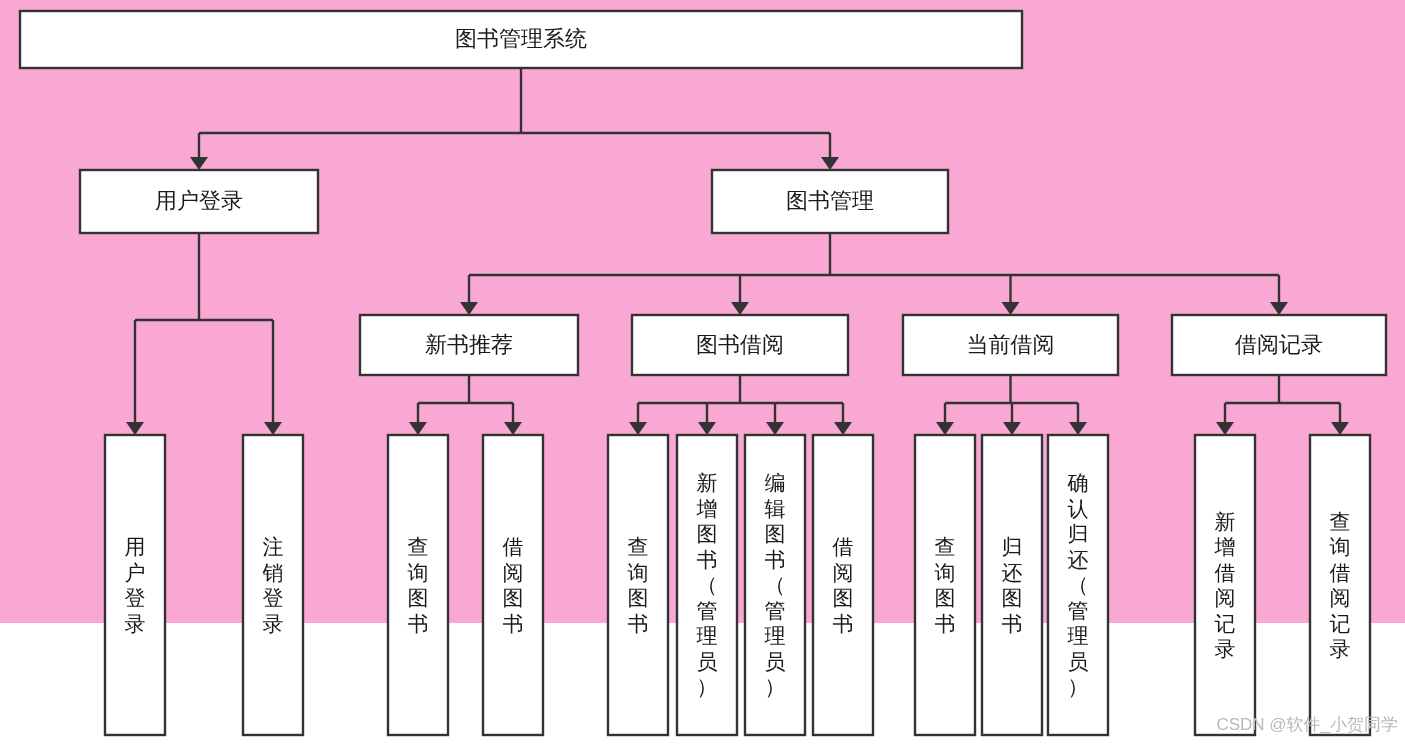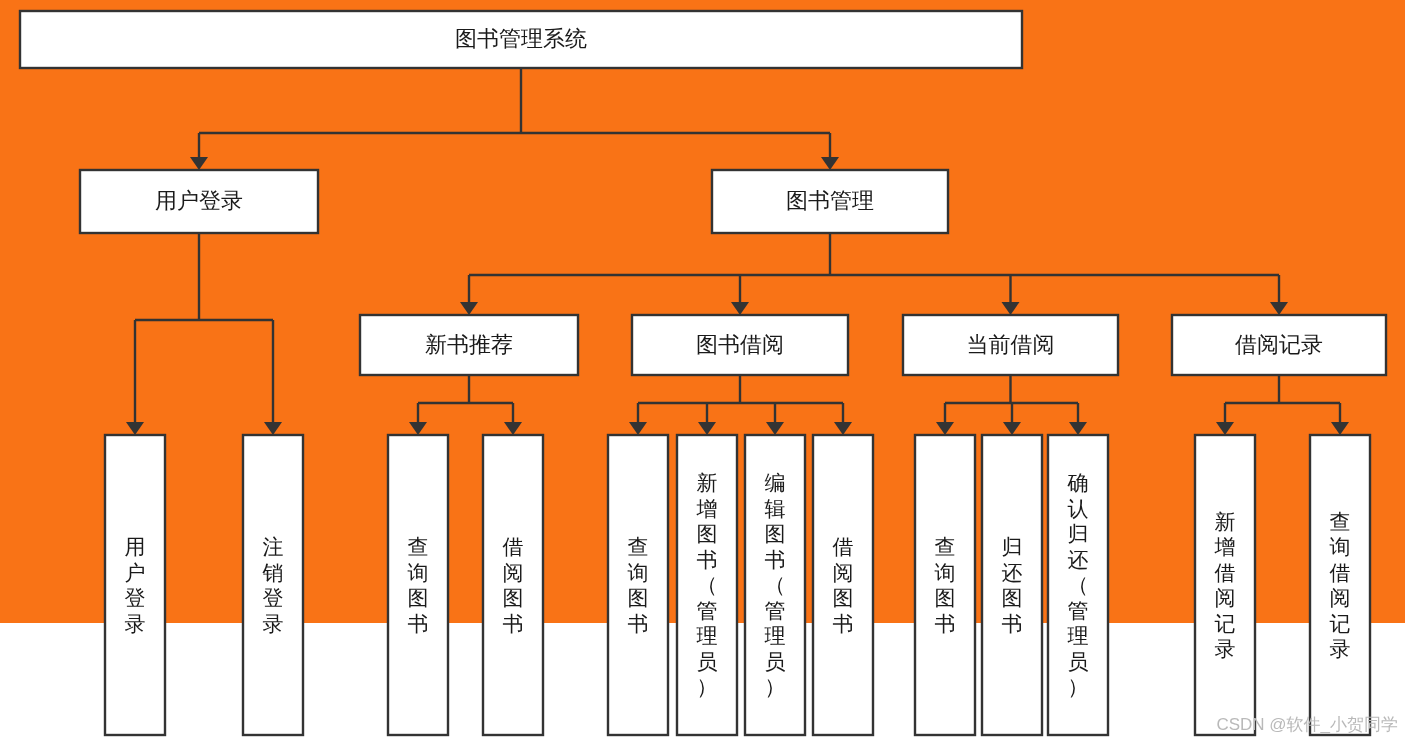--- a/index.html
+++ b/index.html
@@ -11,21 +11,21 @@
   body {
     width: 1405px;
     height: 747px;
     font-family: "Liberation Sans", "DejaVu Sans", sans-serif;
     overflow: hidden;
   }
   #diagram-root {
     position: relative;
     width: 1405px;
     height: 623px;
-    background: #f97316;
+    background: #f9a8d4;
   }
   svg.diagram-canvas {
     position: absolute;
     top: 0;
     left: 0;
     width: 1405px;
     height: 747px;
     display: block;
   }
   .node-box {

